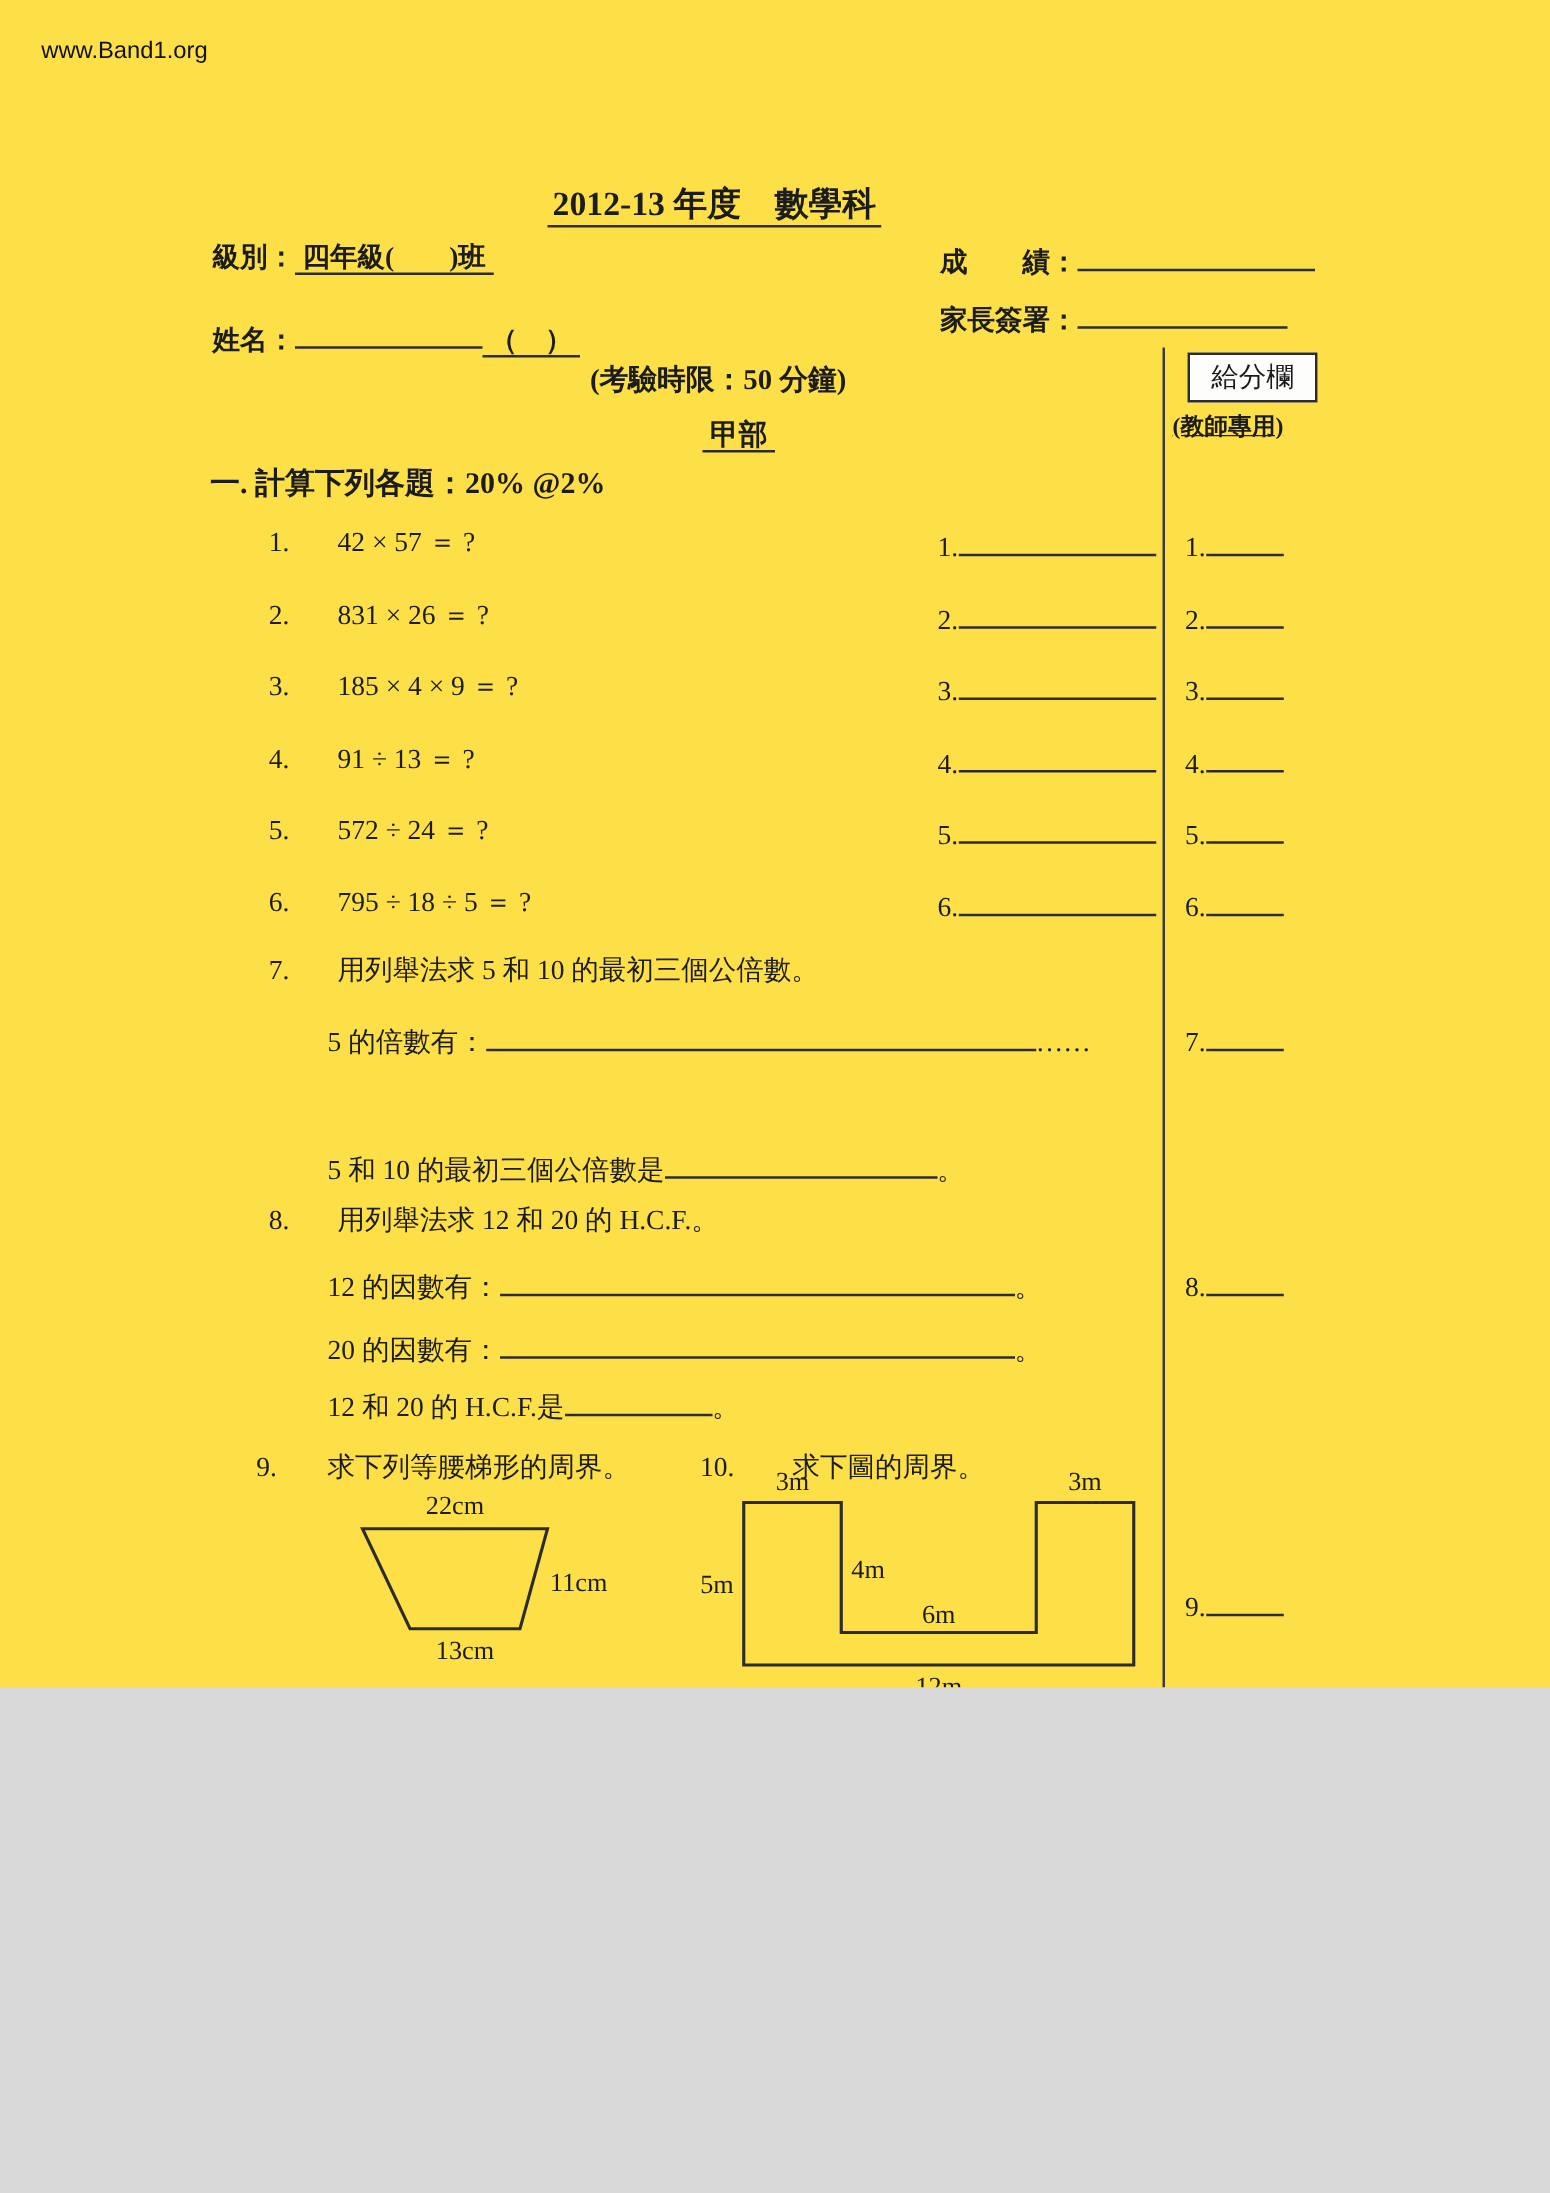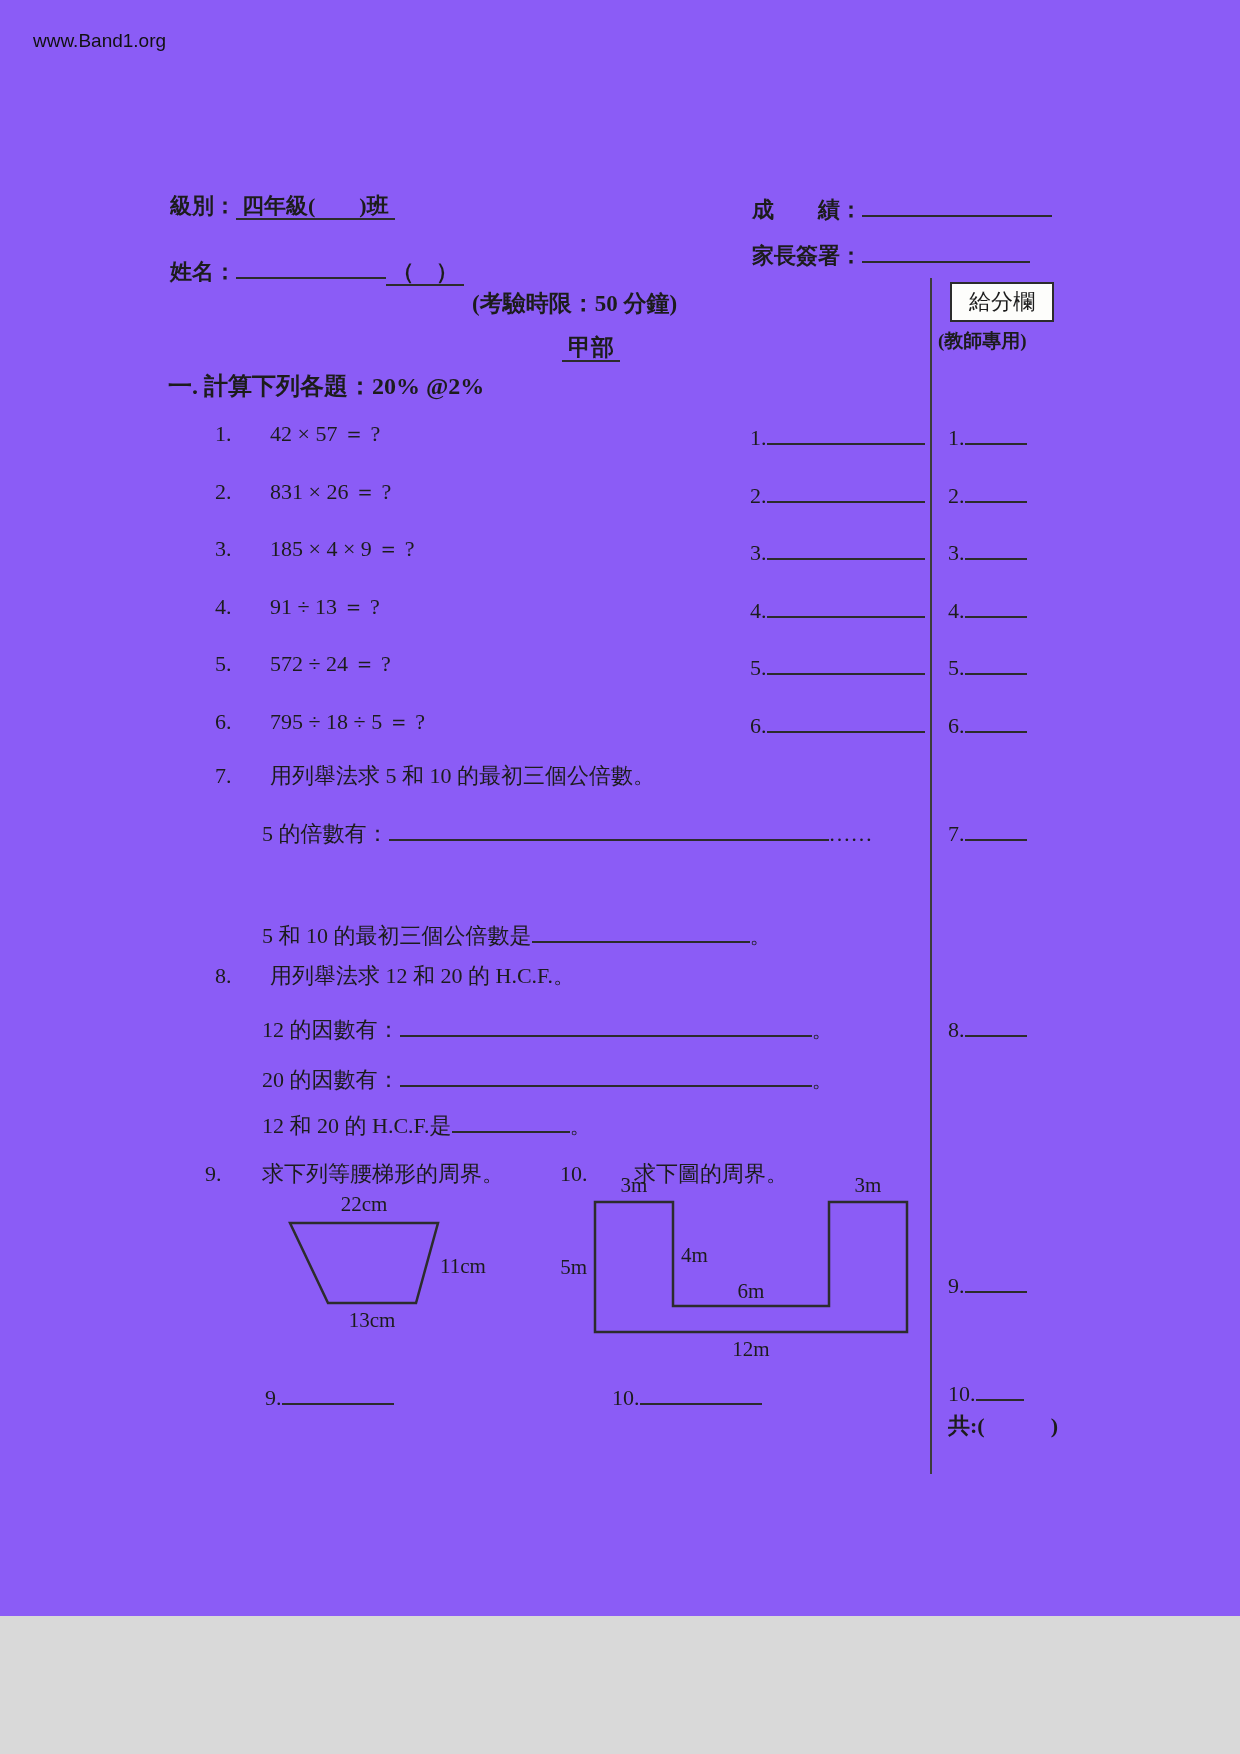--- a/index.html
+++ b/index.html
@@ -1,18 +1,18 @@
 <!DOCTYPE html>
 <html><head>
 <meta charset="utf-8">
 <style>
   html,body{margin:0;padding:0;background:#d9d9d9;}
   .page{
-    position:relative;width:1240px;height:1616px;margin:0 auto;
-    background:#8b5cf6;color:#1c1c1c;
+    position:relative;width:1240px;height:1350px;margin:0 auto;
+    background:#fde047;color:#1c1c1c;
     font-family:"Liberation Serif","DejaVu Serif",serif;
     overflow:hidden;
   }
   .abs{position:absolute;white-space:nowrap;}
   .fs{font-size:22px;line-height:1.25;}
   .bold{font-weight:bold;}
   .blank{
     display:inline-block;height:1.05em;
     border-bottom:2px solid #2c2c2c;vertical-align:baseline;
   }
@@ -31,20 +31,23 @@
   svg text{font-family:"Liberation Serif","DejaVu Serif",serif;font-size:21px;fill:#1c1c1c;}
   polyline,polygon{fill:none;stroke:#2c2c2c;stroke-width:2.5;}
 </style>
 </head>
 <body>
 
 <div class="page">
 
   <div class="abs watermark" style="left:33px;top:30px;">www.Band1.org</div>
 
+  <div class="abs" style="left:438px;top:145px;">
+    <span class="title">2012-13 年度　數學科</span>
+  </div>
 
   <div class="abs fs bold" style="left:170px;top:192px;">
     <span>級別：</span><span class="uline">四年級(　　)班</span>
   </div>
   <div class="abs fs bold" style="left:752px;top:192px;">
     <span>成　　績：</span><span class="blank" style="width:190px;"></span>
   </div>
 
   <div class="abs fs bold" style="left:170px;top:238px;margin-top:16px;">
     <span>姓名：</span><span class="blank" style="width:150px;"></span><span class="uline">（　）</span>
@@ -54,21 +57,21 @@
   </div>
 
   <div class="abs bold" style="left:472px;top:288px;font-size:23px;">(考驗時限：50 分鐘)</div>
 
   <div class="abs bold" style="left:562px;top:332px;font-size:23px;">
     <span class="uline">甲部</span>
   </div>
 
   <div class="abs vline" style="left:930px;top:278px;height:1196px;"></div>
   <div class="abs scorebox" style="left:950px;top:282px;">給分欄</div>
-  <div class="abs bold" style="left:938px;top:328px;font-size:19px;">(教師專用)</div>
+  <div class="abs bold" style="left:938px;top:328px;font-size:19px;text-decoration:underline;">(教師專用)</div>
 
   <div class="abs fs" style="left:948px;top:420px;"><span>1.</span><span class="blank" style="width:62px;"></span></div>
   <div class="abs fs" style="left:948px;top:478px;"><span>2.</span><span class="blank" style="width:62px;"></span></div>
   <div class="abs fs" style="left:948px;top:535px;"><span>3.</span><span class="blank" style="width:62px;"></span></div>
   <div class="abs fs" style="left:948px;top:593px;"><span>4.</span><span class="blank" style="width:62px;"></span></div>
   <div class="abs fs" style="left:948px;top:650px;"><span>5.</span><span class="blank" style="width:62px;"></span></div>
   <div class="abs fs" style="left:948px;top:708px;"><span>6.</span><span class="blank" style="width:62px;"></span></div>
   <div class="abs fs" style="left:948px;top:816px;"><span>7.</span><span class="blank" style="width:62px;"></span></div>
   <div class="abs fs" style="left:948px;top:1012px;"><span>8.</span><span class="blank" style="width:62px;"></span></div>
   <div class="abs fs" style="left:948px;top:1268px;"><span>9.</span><span class="blank" style="width:62px;"></span></div>

